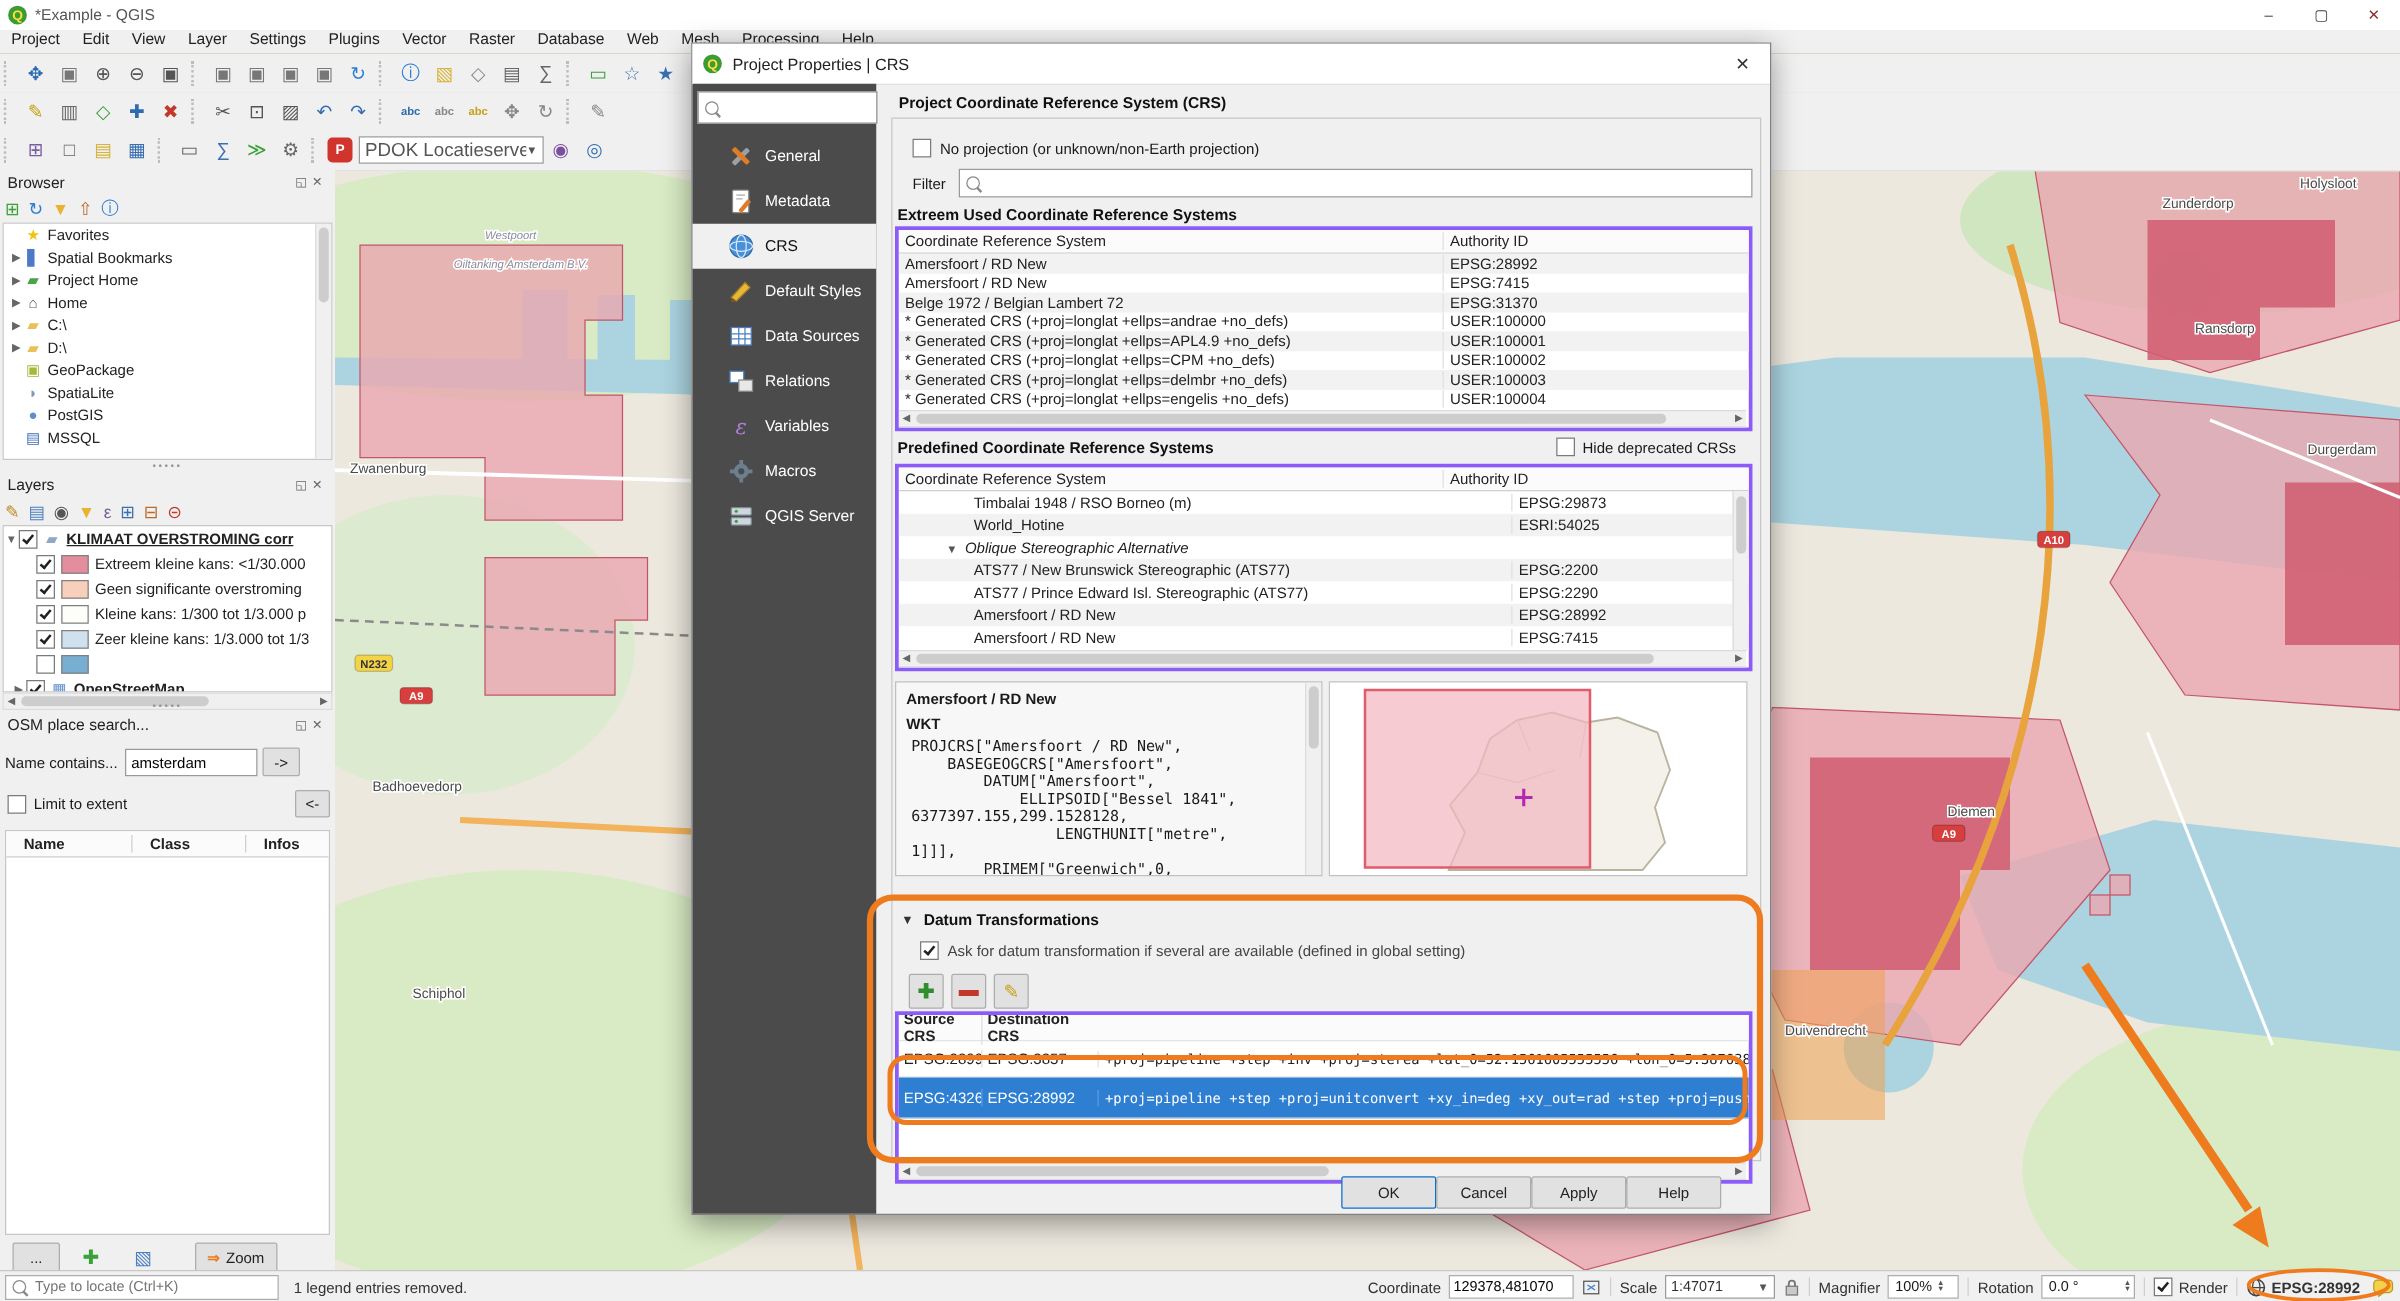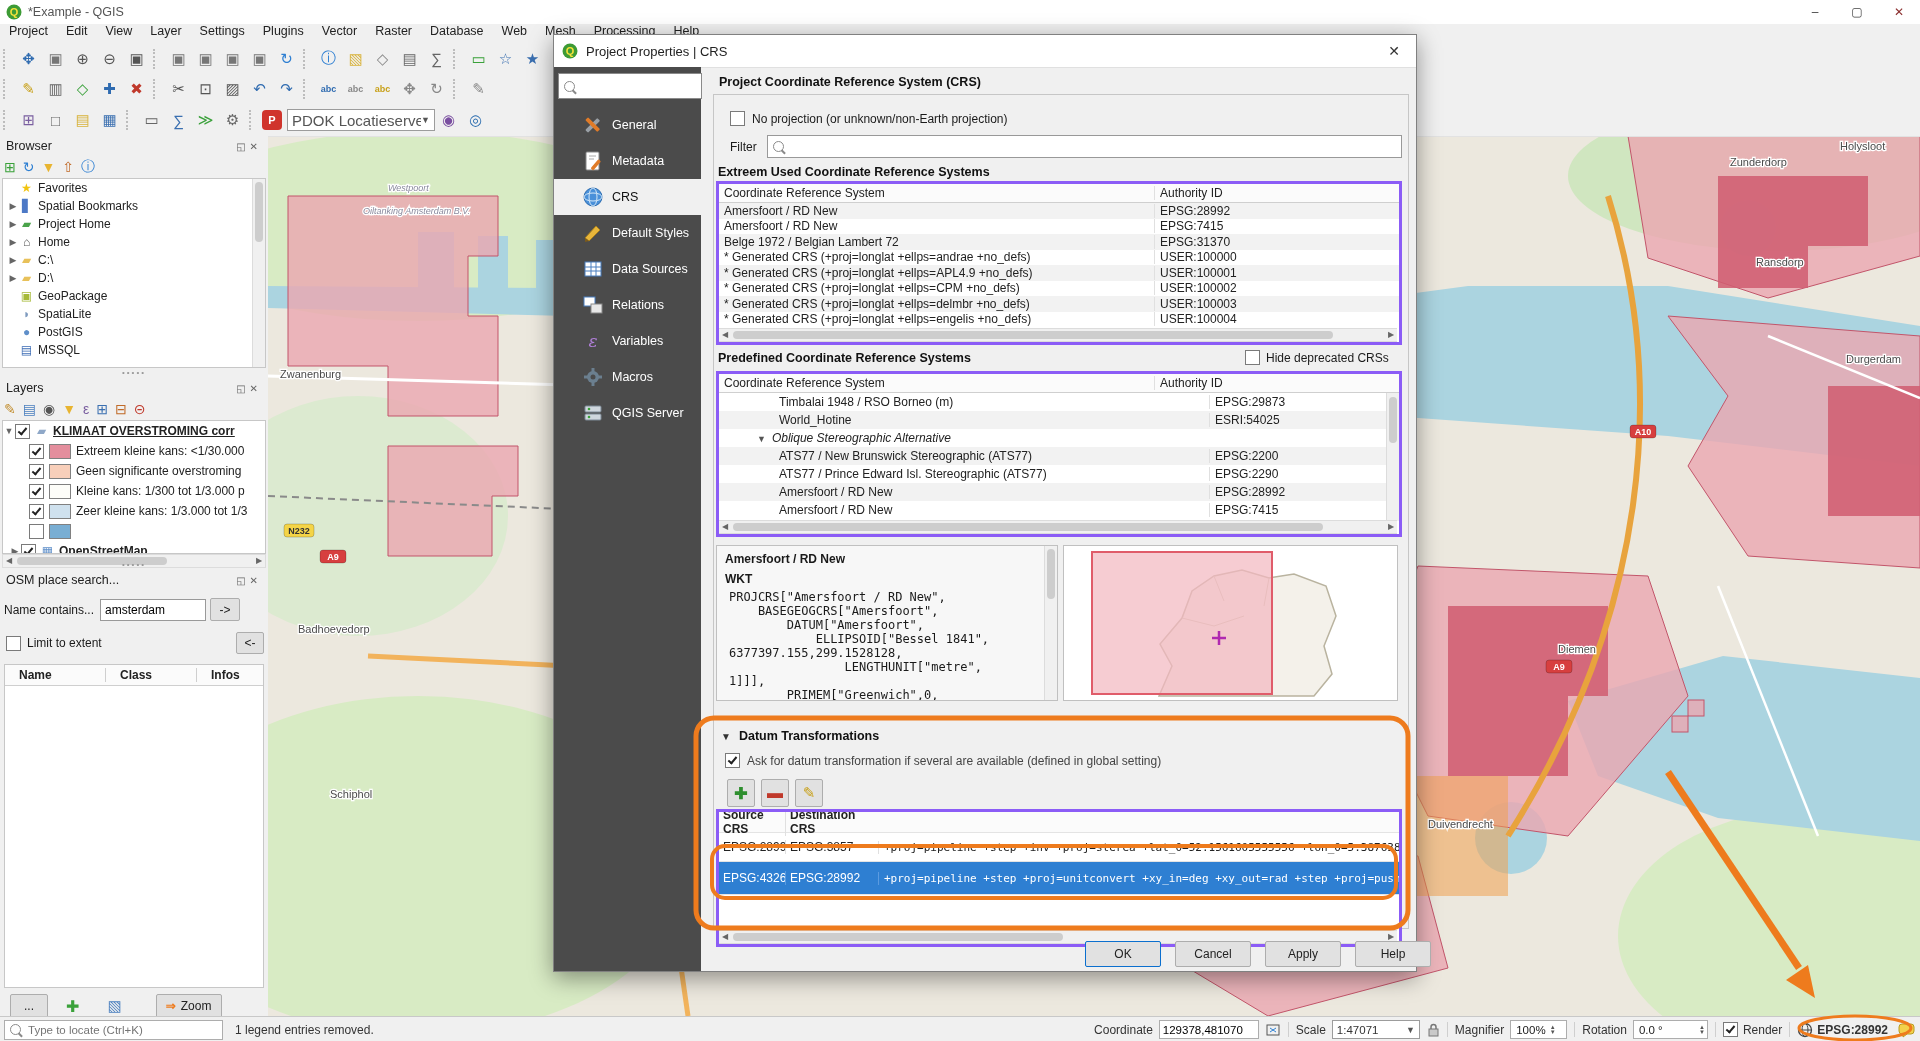--- a/index.html
+++ b/index.html
@@ -671,21 +671,21 @@
       <rect x="28" y="6" width="180" height="142" fill="#f2b9c0" fill-opacity="0.72" stroke="#e05c6a" stroke-width="2"></rect>
       <g stroke="#b02ab0" stroke-width="2.5">
           <line x1="148" y1="92" x2="162" y2="92"></line>
           <line x1="155" y1="85" x2="155" y2="99"></line>
         </g>
     </svg>
     <div class="abs" style="left:20px;top:662px;display:flex;align-items:center;gap:8px">
       <span style="color:#333;font-size:10px">▼</span>
       <span class="sect-title">Datum Transformations</span>
     </div>
-    <div class="abs" style="left:24px;top:686px;display:flex;align-items:center;gap:7px">
+    <div class="abs" style="left:35px;top:686px;display:flex;align-items:center;gap:7px">
       <span class="cb checked"></span>
       <span style="color:#444">Ask for datum transformation if several are available (defined in global setting)</span>
     </div>
     <div class="abs" style="left:26px;top:712px;display:flex;gap:6px">
       <div class="btn" style="width:26px;height:26px;color:#2f8f2f;font-size:16px;font-weight:bold">✚</div>
       <div class="btn" style="width:26px;height:26px;color:#c0392b;font-size:16px;font-weight:bold">▬</div>
       <div class="btn" style="width:26px;height:26px;color:#c8a018;font-size:15px">✎</div>
     </div>
     <div class="ttable" id="datum-table" style="left:15px;top:742px;width:680px;height:132px">
       <div class="throw thead" style="height:20px;font-weight:bold">
@@ -704,21 +704,21 @@
             <div class="ddst">EPSG:28992</div>
             <div class="dpipe mono">+proj=pipeline +step +proj=unitconvert +xy_in=deg +xy_out=rad +step +proj=push +v_3 +step +proj=cart +ellps=WGS84 +</div>
           </div>
         </div>
       <div class="hscroll" style="position:absolute;left:0;bottom:0;width:678px;border-left:none;border-right:none">
         <span class="harr" style="left:0">◀</span>
           <div class="hthumb" style="left:14px;width:330px"></div>
           <span class="harr" style="right:0">▶</span>
       </div>
     </div>
-    <div class="abs" id="dlg-buttons" style="left:384px;top:874px;display:flex;gap:14px">
+    <div class="abs" id="dlg-buttons" style="left:372px;top:874px;display:flex;">
         <div class="btn okbtn" style="width: 74px; height: 24px; font-size: 12px;">OK</div>
         <div class="btn" style="width: 74px; height: 24px; font-size: 12px;">Cancel</div>
         <div class="btn" style="width: 74px; height: 24px; font-size: 12px;">Apply</div>
         <div class="btn" style="width: 74px; height: 24px; font-size: 12px;">Help</div>
       </div>
   </div>
 </div>
 
 <svg class="abs" style="left:0;top:0;z-index:30;pointer-events:none" width="1920" height="1041" viewBox="0 0 1920 1041">
   <rect x="696" y="718" width="712" height="210" rx="18" fill="none" stroke="#ee7b1d" stroke-width="5"></rect>

